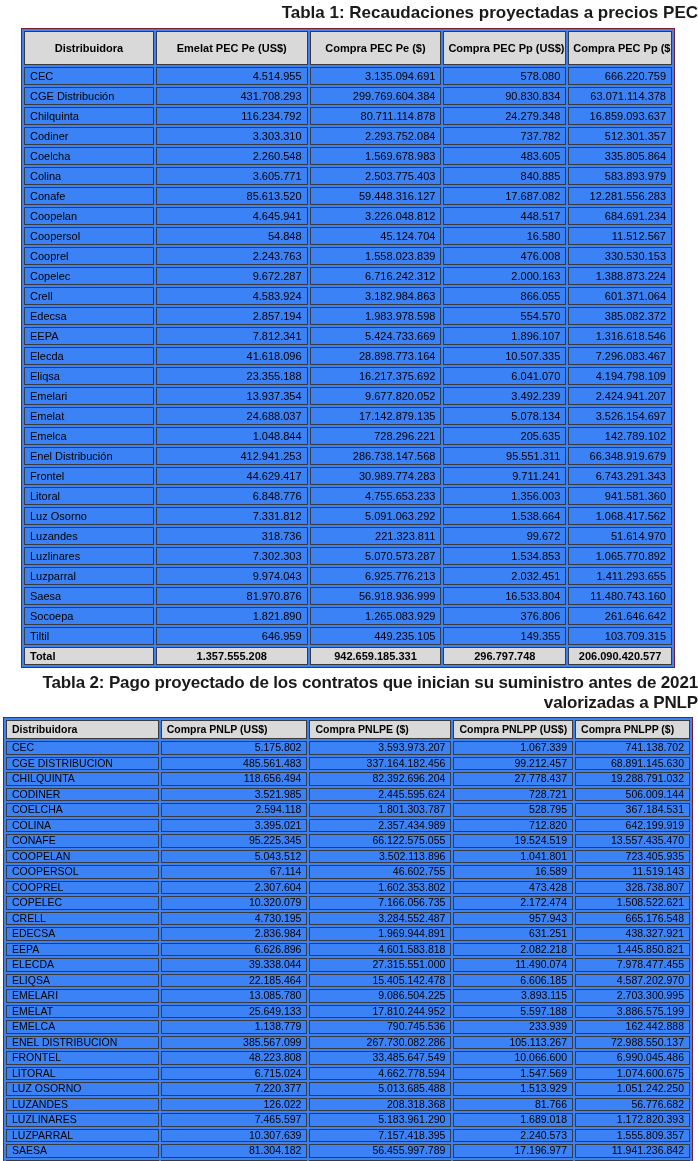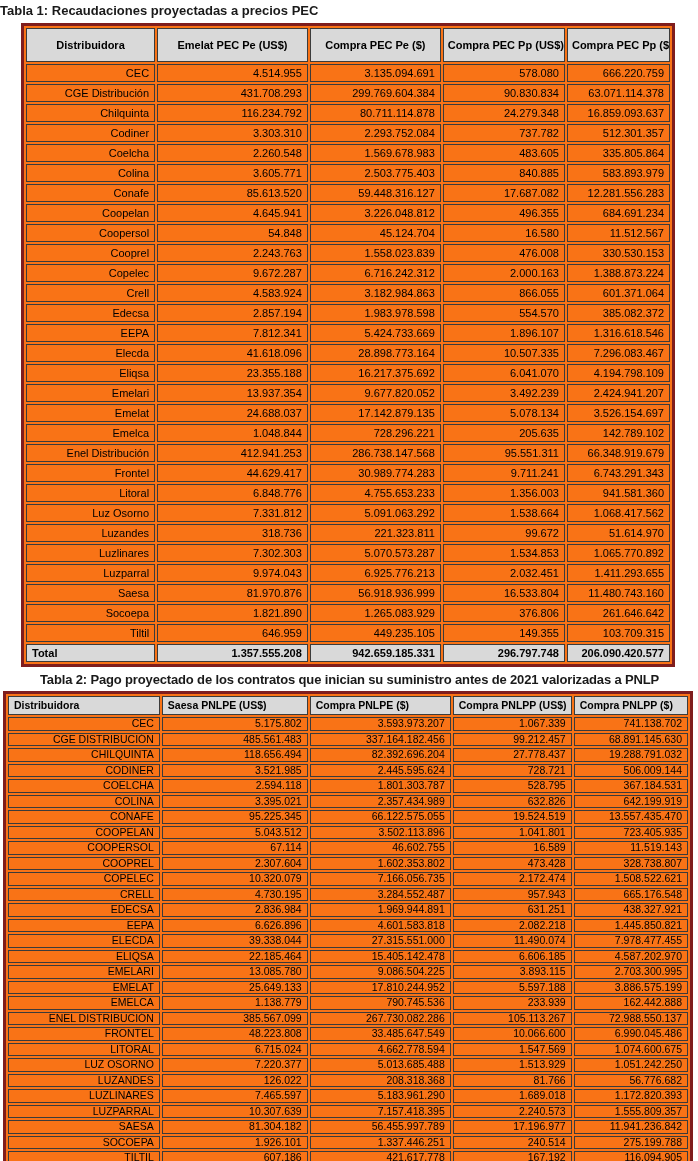--- a/index.html
+++ b/index.html
@@ -6,48 +6,49 @@
   body {
     width: 698px;
     height: 1161px;
     background: #ffffff;
     color: #000000;
     font-family: "Liberation Sans", sans-serif;
     overflow: hidden;
   }
   .doc-title {
     font-weight: bold;
-    font-size: 13px;
-    text-align: left;
+    font-size: 17px;
+    text-align: right;
     color: #1a1a1a;
   }
   .title-1 { padding-top: 3px; margin-bottom: 5px; }
   .title-2 { margin-top: 5px; margin-bottom: 4px; letter-spacing: -0.15px; padding-left: 40px; }
 
   table {
     border-collapse: separate;
     border-spacing: 2px;
     table-layout: fixed;
-    border: 3px solid #7f1d1d;
-    background: #f97316;
+    border: 1px solid #7f1d1d;
+    background: #3b82f6;
   }
   th, td {
     border: 1px solid #3b3b3b;
     overflow: hidden;
     white-space: nowrap;
   }
   th {
     background: #d9d9d9;
     font-weight: bold;
   }
-  td.name { text-align: right; }
+  td.name { text-align: left; }
   td.num  { text-align: right; }
   tr.total-row td {
     background: #d9d9d9;
     font-weight: bold;
+    text-align: center;
   }
 
   
   .t1 { width: 654px; margin-left: 21px; font-size: 11px; }
   .t1 th { text-align: center; padding: 9px 4px; line-height: 14px; font-size: 11px; }
   .t1 td { padding: 1px 5px; line-height: 14px; }
   .t1 tr.total-row td.name { text-align: left; }
 
   
   .t2 { width: 690px; margin-left: 3px; font-size: 10.5px; }
@@ -126,21 +127,21 @@
           <td class="name">Conafe</td>
           <td class="num">85.613.520</td>
           <td class="num">59.448.316.127</td>
           <td class="num">17.687.082</td>
           <td class="num">12.281.556.283</td>
         </tr>
         <tr>
           <td class="name">Coopelan</td>
           <td class="num">4.645.941</td>
           <td class="num">3.226.048.812</td>
-          <td class="num">496.355</td>
+          <td class="num">448.517</td>
           <td class="num">684.691.234</td>
         </tr>
         <tr>
           <td class="name">Coopersol</td>
           <td class="num">54.848</td>
           <td class="num">45.124.704</td>
           <td class="num">16.580</td>
           <td class="num">11.512.567</td>
         </tr>
         <tr>
@@ -299,21 +300,21 @@
       <colgroup>
         <col style="width: 22.6%;">
         <col style="width: 21.7%;">
         <col style="width: 21%;">
         <col style="width: 17.7%;">
         <col style="width: 17%;">
       </colgroup>
       <thead>
         <tr>
           <th>Distribuidora</th>
-          <th>Saesa PNLPE (US$)</th>
+          <th>Compra PNLP (US$)</th>
           <th>Compra PNLPE ($)</th>
           <th>Compra PNLPP (US$)</th>
           <th>Compra PNLPP ($)</th>
         </tr>
       </thead>
       <tbody>
         <tr>
           <td class="name">CEC</td>
           <td class="num">5.175.802</td>
           <td class="num">3.593.973.207</td>
@@ -345,21 +346,21 @@
           <td class="name">COELCHA</td>
           <td class="num">2.594.118</td>
           <td class="num">1.801.303.787</td>
           <td class="num">528.795</td>
           <td class="num">367.184.531</td>
         </tr>
         <tr>
           <td class="name">COLINA</td>
           <td class="num">3.395.021</td>
           <td class="num">2.357.434.989</td>
-          <td class="num">632.826</td>
+          <td class="num">712.820</td>
           <td class="num">642.199.919</td>
         </tr>
         <tr>
           <td class="name">CONAFE</td>
           <td class="num">95.225.345</td>
           <td class="num">66.122.575.055</td>
           <td class="num">19.524.519</td>
           <td class="num">13.557.435.470</td>
         </tr>
         <tr>

